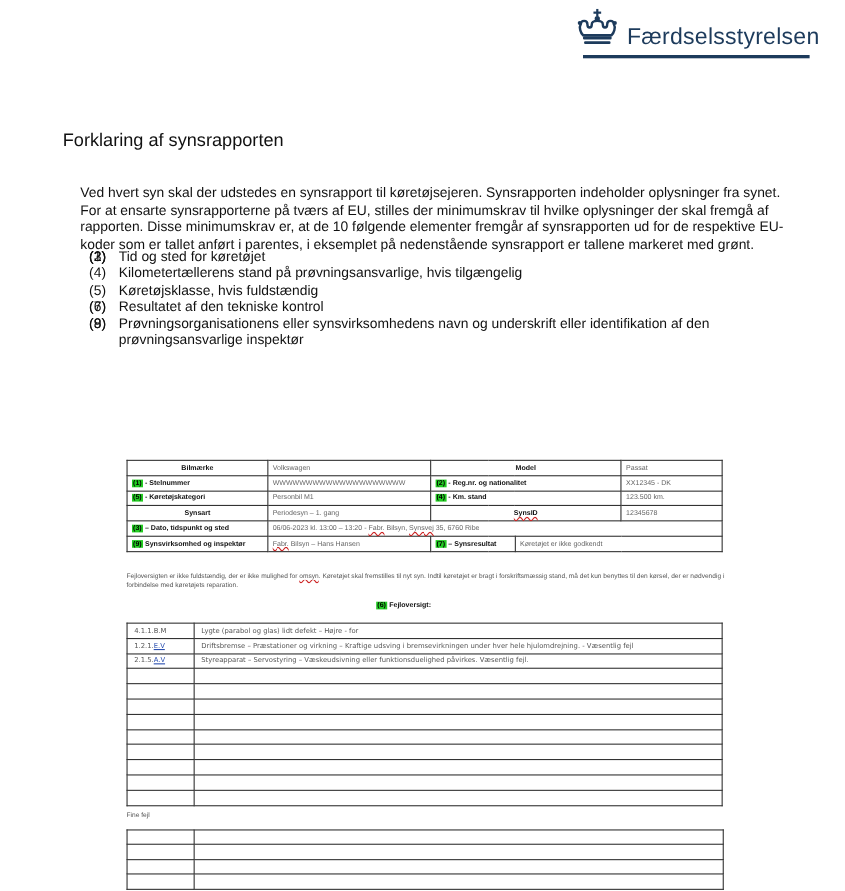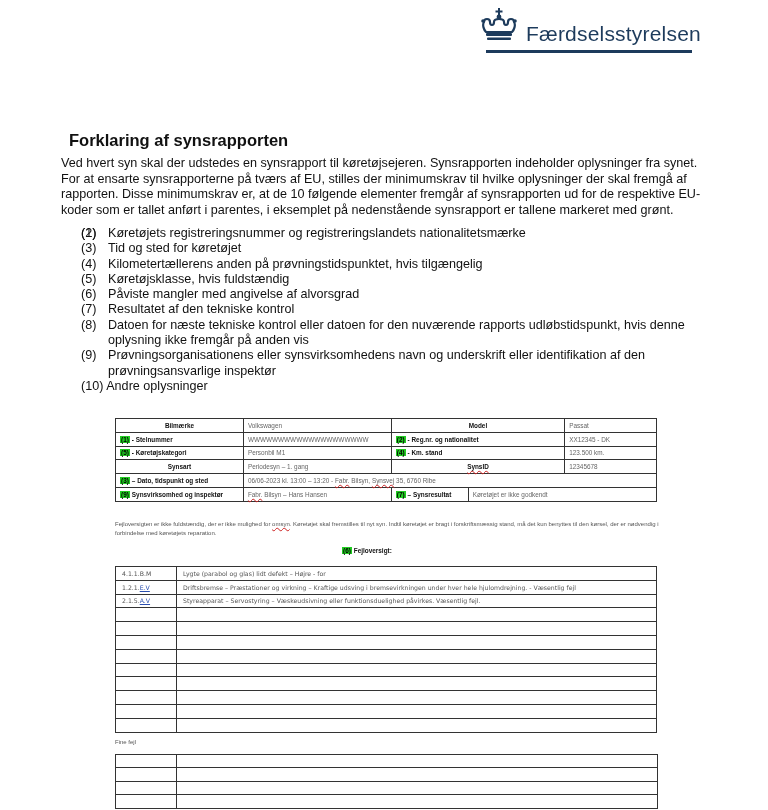--- a/index.html
+++ b/index.html
@@ -1,27 +1,27 @@
 <!DOCTYPE html>
 <html><head>
   <meta charset="utf-8">
   <style>
     html, body { margin: 0; padding: 0; background: #ffffff; }
     body {
       width: 768px; height: 810px; position: relative; overflow: hidden;
       font-family: "Liberation Sans", sans-serif; color: #111111;
     }
     
-    .logo { position: absolute; left: 480px; top: 6px; width: 216px; height: 44px; }
+    .logo { position: absolute; left: 524px; top: 6px; width: 216px; height: 44px; }
     .logo .crown { position: absolute; left: 0; top: 2px; width: 38px; height: 36px; }
     .logo .brand { position: absolute; left: 46px; top: 16px; font-size: 21px; color: #1d3b5c; letter-spacing: 0.2px; }
     .logo .rule { position: absolute; left: 6px; top: 44px; width: 206px; height: 3px; background: #1d3b5c; }
 
-    h1.title { position: absolute; left: 57px; top: 119px; margin: 12px; font-size: 16.5px; font-weight: bold; color: #111; }
-    .intro { position: absolute; left: 57px; top: 152px; width: 650px; font-size: 12.6px; line-height: 15.6px; margin: 4px; color: #111; }
+    h1.title { position: absolute; left: 57px; top: 119px; margin: 0; font-size: 16.5px; font-weight: normal; color: #111; }
+    .intro { position: absolute; left: 57px; top: 152px; width: 650px; font-size: 12.6px; line-height: 15.6px; margin: 16px; color: #111; }
 
     .elements { position: absolute; left: 81px; top: 226px; width: 630px; margin: 0; padding: 0; list-style: none; font-size: 12.6px; line-height: 15.3px; }
     .elements li { position: relative; padding-left: 27px; }
     .elements li .num { position: absolute; left: 0; top: 0; }
     .elements li.wide { padding-left: 0; }
     .elements li.wide .num { position: static; }
 
     
     .report { position: absolute; left: 115px; top: 418px; width: 542px; border-collapse: collapse; font-size: 6.4px; color: #333; }
     .report td { border: 1.4px solid #333; height: 12.8px; padding: 0 4px; white-space: nowrap; }
@@ -61,29 +61,28 @@
   </svg>
   <span class="brand">Færdselsstyrelsen</span>
   <div class="rule"></div>
 </div>
 
 <h1 class="title">Forklaring af synsrapporten</h1>
 <p class="intro">Ved hvert syn skal der udstedes en synsrapport til køretøjsejeren. Synsrapporten indeholder oplysninger fra synet. For at ensarte synsrapporterne på tværs af EU, stilles der minimumskrav til hvilke oplysninger der skal fremgå af rapporten. Disse minimumskrav er, at de 10 følgende elementer fremgår af synsrapporten ud for de respektive EU-koder som er tallet anført i parentes, i eksemplet på nedenstående synsrapport er tallene markeret med grønt.</p>
 
 <ul class="elements">
   <li><span class="num">(1)</span></li>
-  <li><span class="num">(2)</span><span>Køretøjets registreringsnummer og registreringslandets nationalitetsmærke</span></li>
+  <li><span class="num">(2)</span></li>
   <li><span class="num">(3)</span><span>Tid og sted for køretøjet</span></li>
-  <li><span class="num">(4)</span><span>Kilometertællerens anden på prøvningstidspunktet, hvis tilgængelig</span></li>
+  <li><span class="num">(4)</span><span>Kilometertællerens stand på prøvningsansvarlige, hvis tilgængelig</span></li>
   <li><span class="num">(5)</span><span>Køretøjsklasse, hvis fuldstændig</span></li>
-  <li><span class="num">(6)</span><span>Påviste mangler med angivelse af alvorsgrad</span></li>
+  <li><span class="num">(6)</span></li>
   <li><span class="num">(7)</span><span>Resultatet af den tekniske kontrol</span></li>
-  <li><span class="num">(8)</span><span>Datoen for næste tekniske kontrol eller datoen for den nuværende rapports udløbstidspunkt, hvis denne oplysning ikke fremgår på anden vis</span></li>
+  <li><span class="num">(8)</span></li>
   <li><span class="num">(9)</span><span>Prøvningsorganisationens eller synsvirksomhedens navn og underskrift eller identifikation af den prøvningsansvarlige inspektør</span></li>
-  <li class="wide"><span class="num">(10)</span> <span>Andre oplysninger</span></li>
 </ul>
 
 <table class="report">
   <colgroup>
       <col style="width:128px">
       <col style="width:148px">
       <col style="width:53px">
       <col style="width:24px">
       <col style="width:97px">
       <col style="width:92px">

